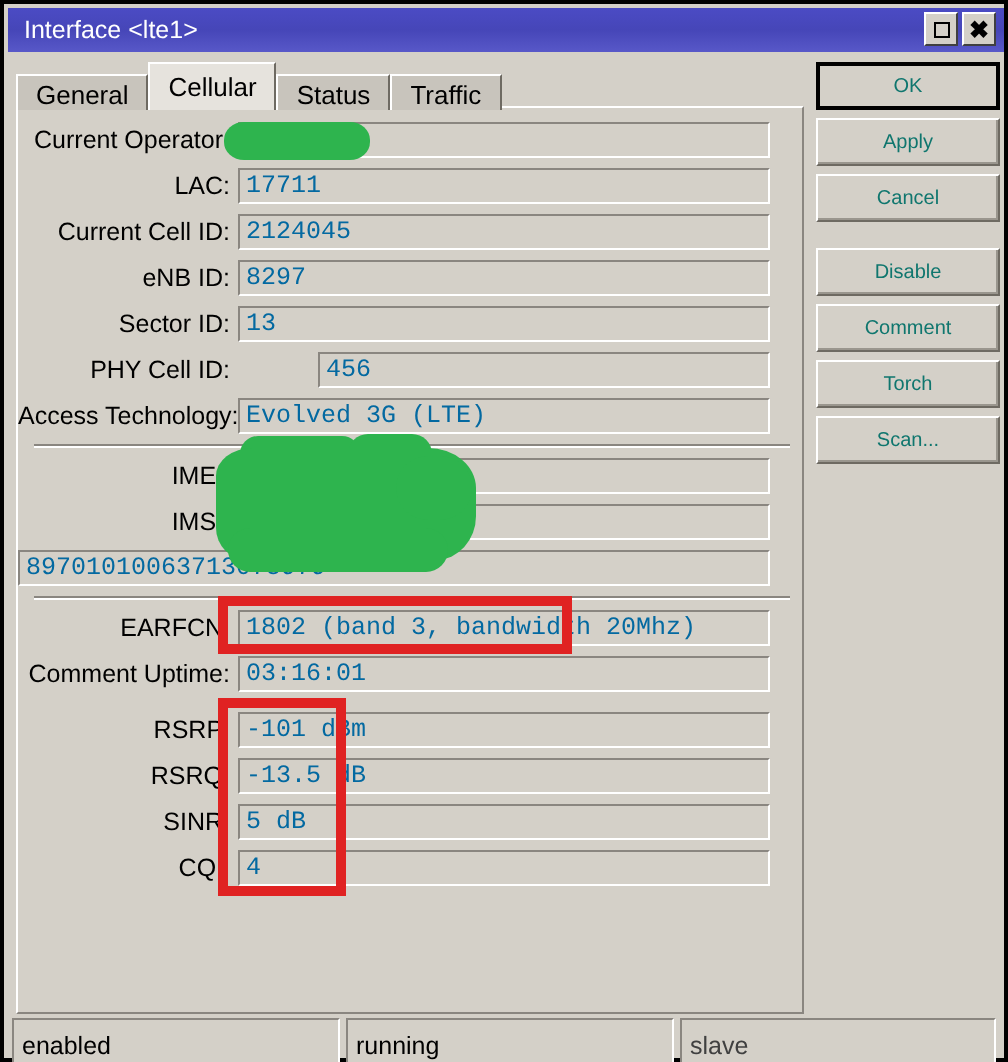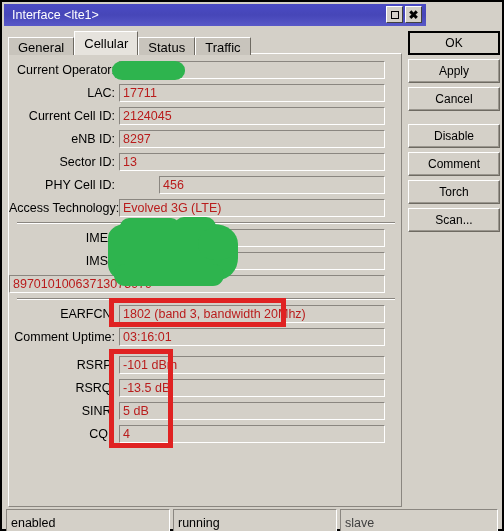--- a/index.html
+++ b/index.html
@@ -24,21 +24,21 @@
     height: 531px;
     background: #d4d0c8;
     border: 2px solid #000000;
     box-sizing: border-box;
   }
 
   
   .titlebar {
     position: absolute;
     left: 2px; top: 2px;
-    width: 422px;
+    width: 498px;
     height: 22px;
     background: linear-gradient(to bottom, #4b4bc4 0%, #4646b8 50%, #5858c8 100%);
     display: flex;
     align-items: center;
   }
   .titlebar-text {
     color: #ffffff;
     font-size: 12.5px;
     padding-left: 8px;
     letter-spacing: 0px;
@@ -151,23 +151,24 @@
     margin-right: 16px;
     background: #d4d0c8;
     border: 1px solid #ffffff;
     border-top-color: #8a8680;
     border-left-color: #8a8680;
     box-sizing: border-box;
     display: flex;
     align-items: center;
     padding-left: 3px;
     font-size: 12.5px;
-    color: #b91c1c;
+    color: #0369a1;
     white-space: nowrap;
     overflow: hidden;
+    font-family: Liberation Mono, monospace;
   }
 
   
   .sep {
     position: absolute;
     left: 8px;
     width: 378px;
     height: 2px;
     border-top: 1px solid #8a8680;
     border-bottom: 1px solid #ffffff;
@@ -256,22 +257,22 @@
     width: 92px;
     height: 24px;
     margin-bottom: 4px;
     background: #d4d0c8;
     border: 1px solid #ffffff;
     border-right-color: #6e6a62;
     border-bottom-color: #6e6a62;
     box-shadow: inset -1px -1px 0 #9a968e;
     box-sizing: border-box;
     font-family: "Liberation Sans", sans-serif;
-    font-size: 12px;
-    color: #000000;
+    font-size: 10px;
+    color: #0f766e;
     display: flex;
     align-items: center;
     justify-content: center;
     cursor: default;
   }
   .btn.default {
     border: 2px solid #000000;
     box-shadow: none;
   }
   .btn-gap {

